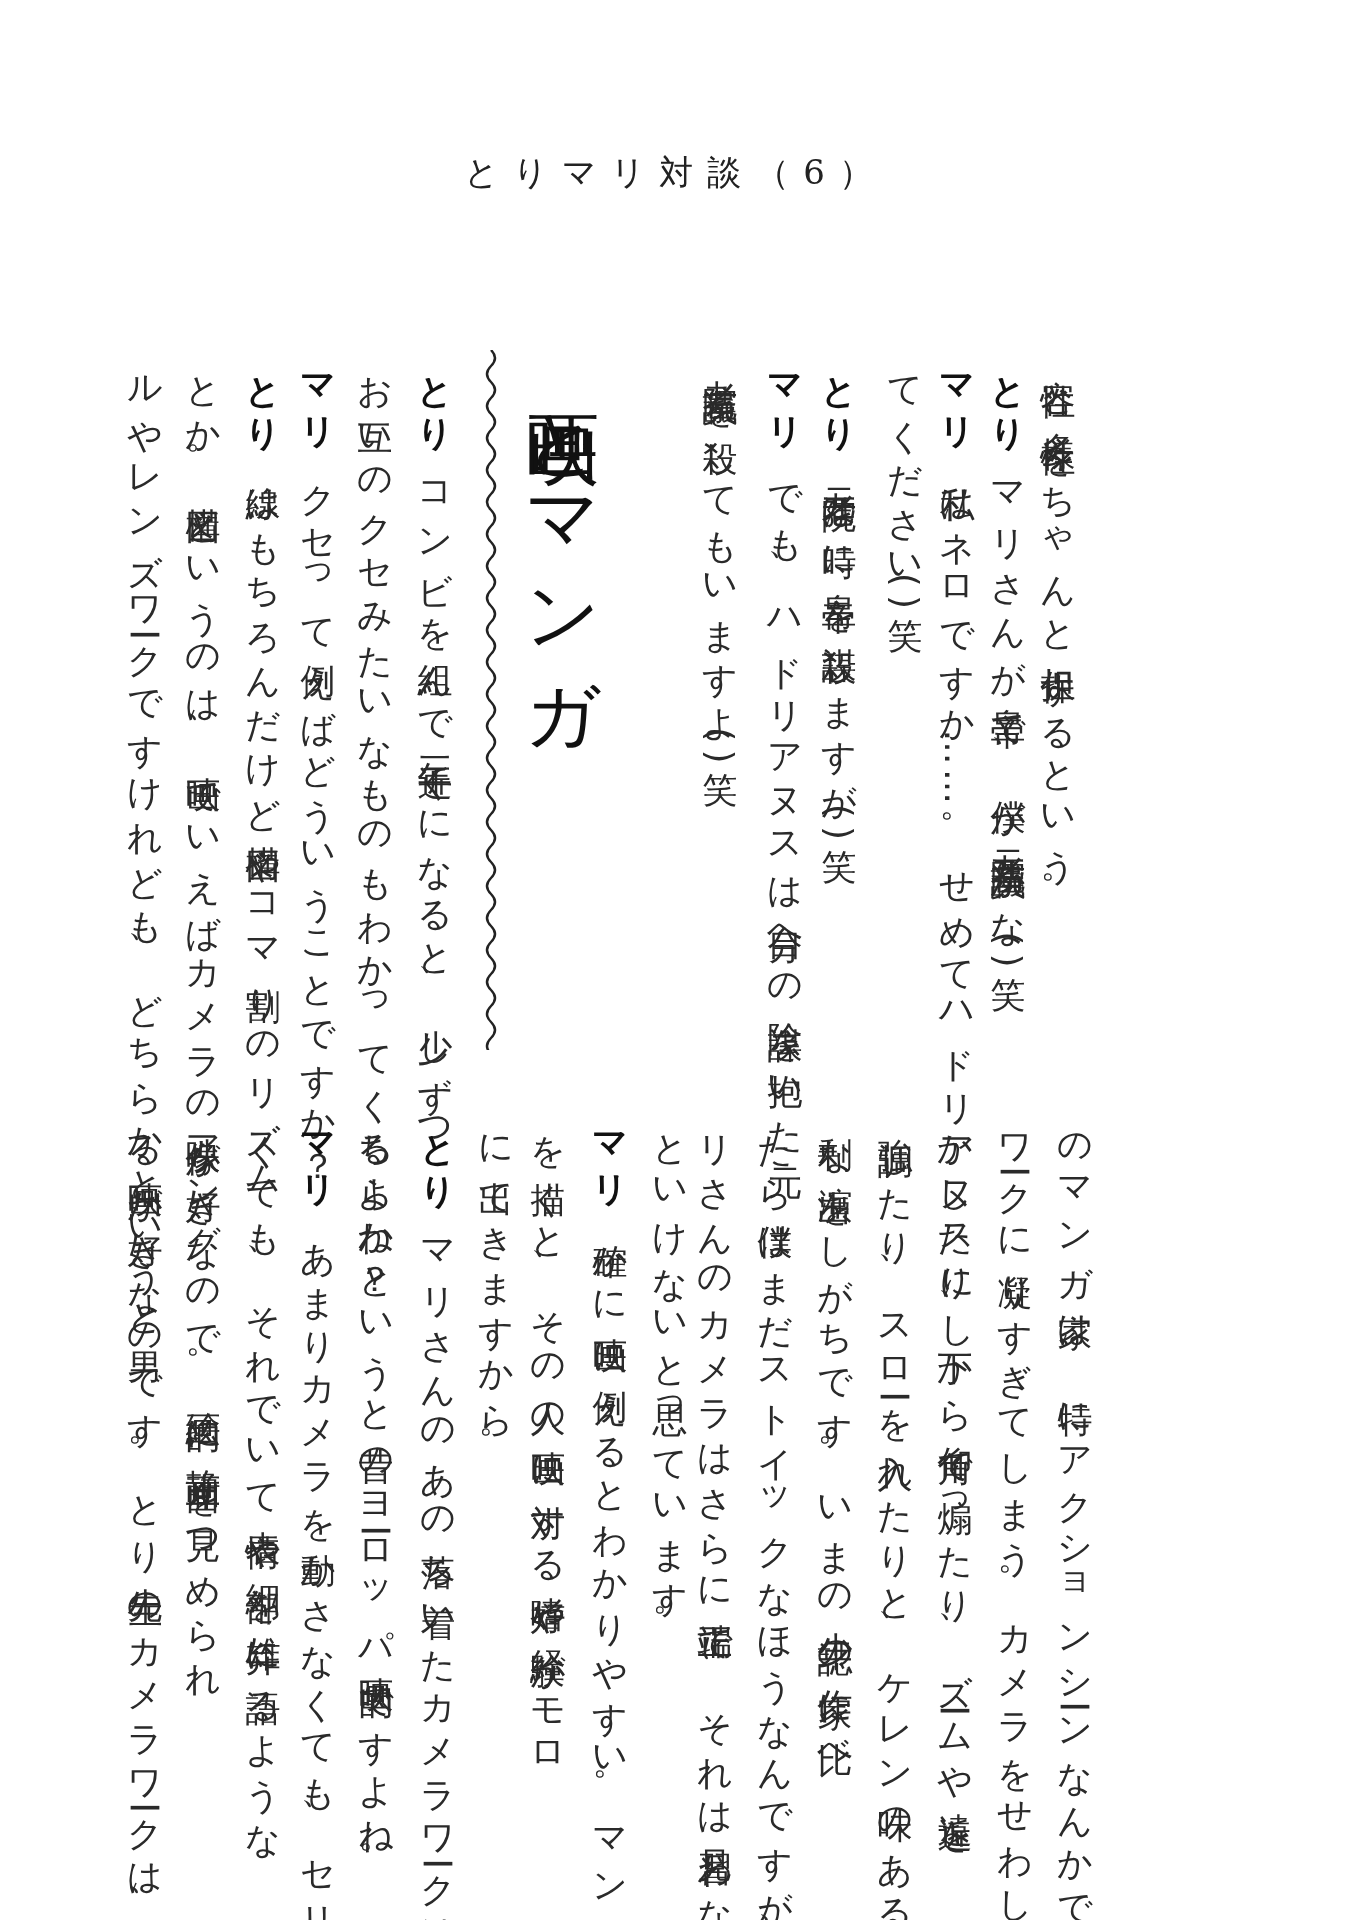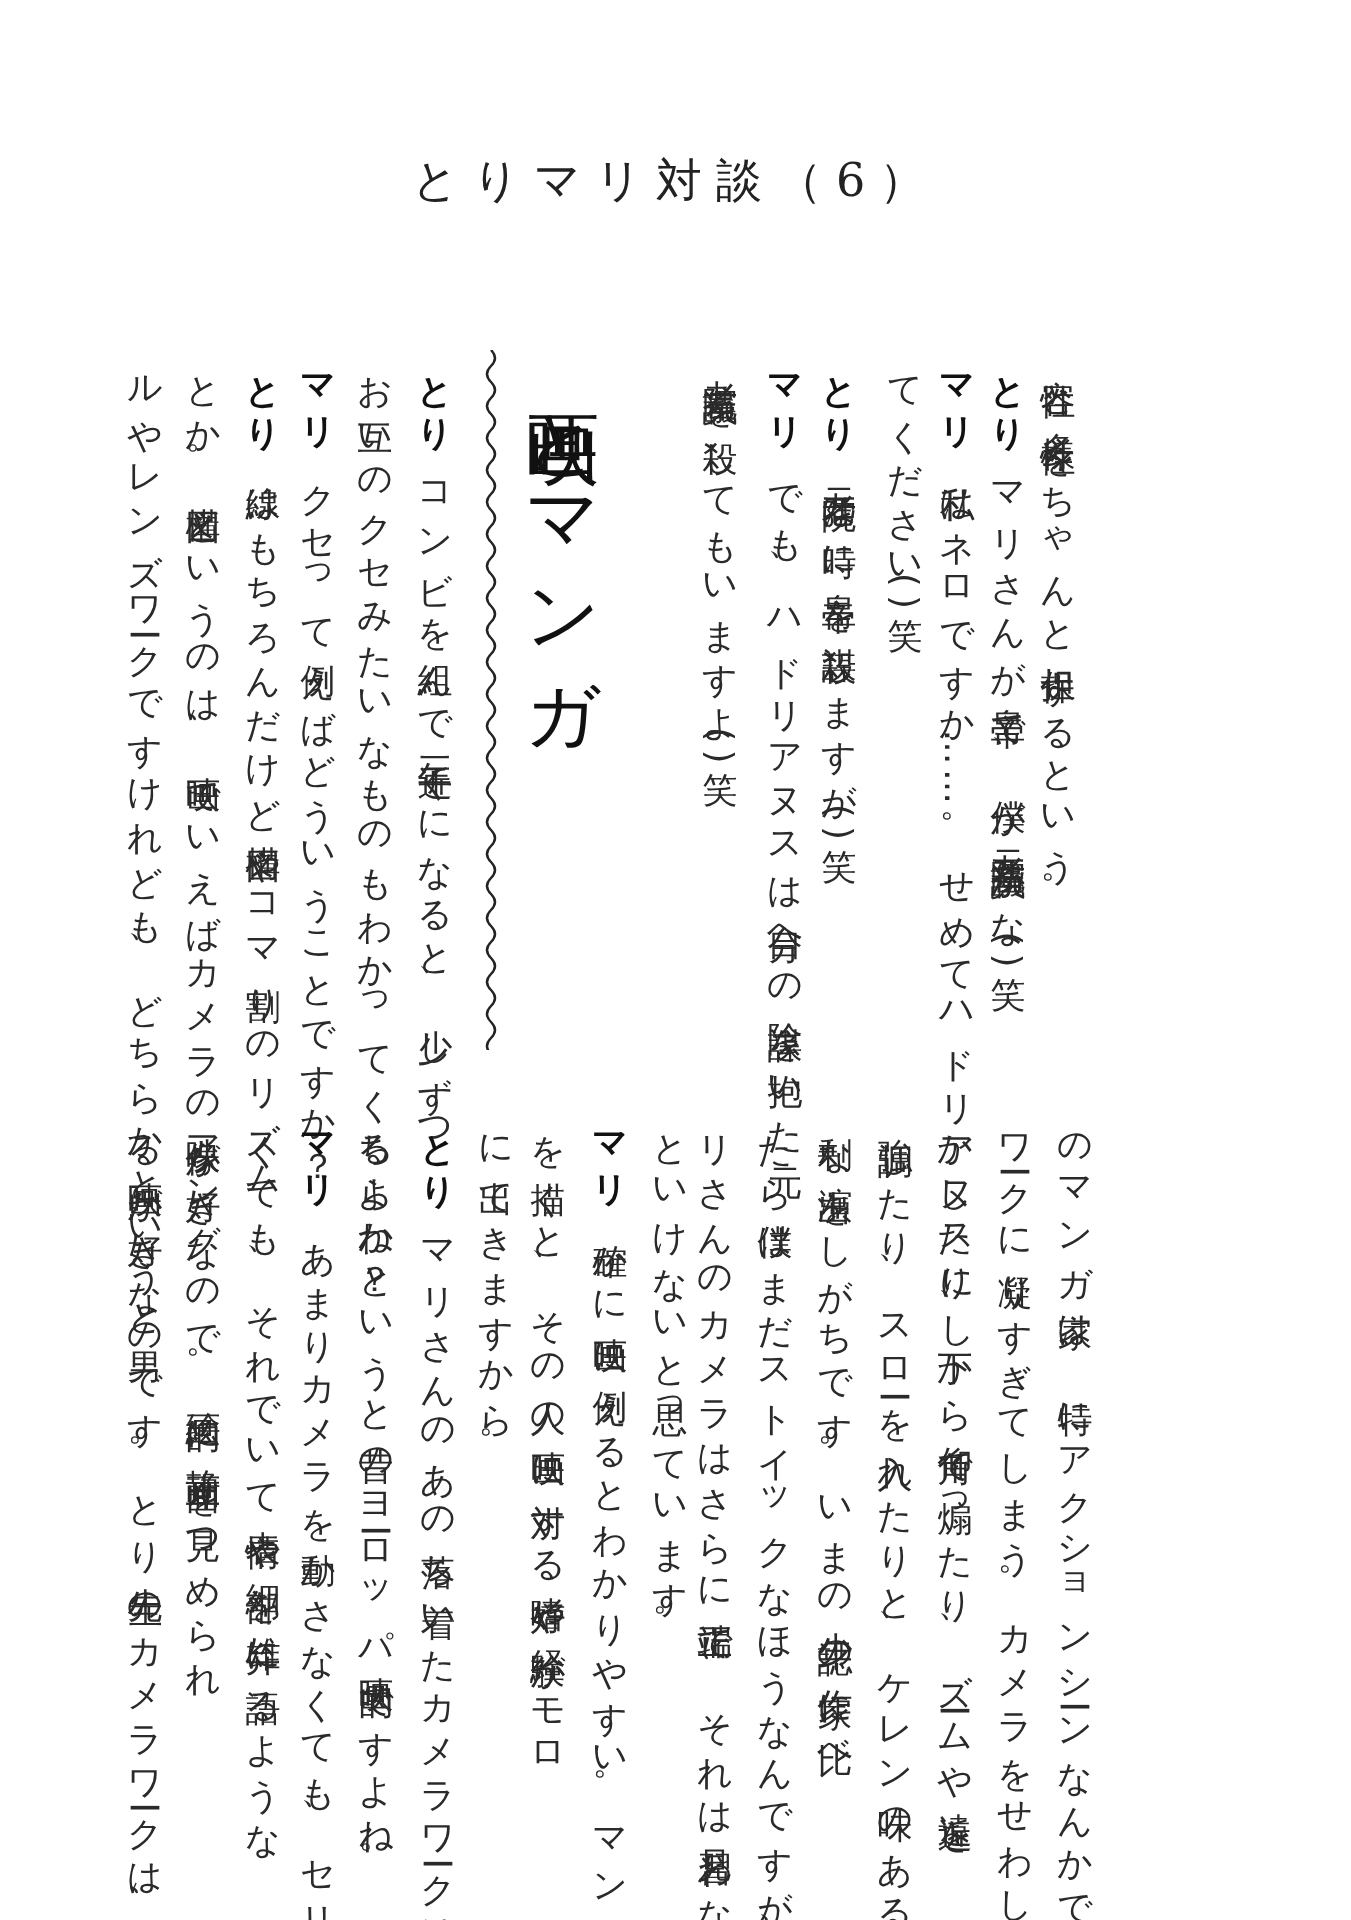--- a/index.html
+++ b/index.html
@@ -1,19 +1,19 @@
 <!DOCTYPE html>
 <html><head>
 <meta charset="utf-8">
 <style>
   html, body { margin: 0; padding: 0; background: #ffffff; }
   body { width: 1351px; height: 1920px; position: relative; overflow: hidden; color: #1e1e1e; }
   .running-head {
     position: absolute; left: 0; width: 1351px; top: 150px; text-align: center;
-    font-family: "DejaVu Serif", "Liberation Serif", serif; font-size: 46px; letter-spacing: 14px; color: #222;
+    font-family: "DejaVu Serif", "Liberation Serif", serif; font-size: 34px; letter-spacing: 14px; color: #222;
   }
   .col {
     position: absolute; writing-mode: vertical-rl; -webkit-writing-mode: vertical-rl;
     font-family: "DejaVu Sans", "Liberation Sans", sans-serif;
     font-size: 35px; line-height: 1; letter-spacing: 4.3px; white-space: nowrap; color: #2a2a2a;
   }
   .speaker {
     font-weight: bold; color: #111; margin-bottom: 28px; display: inline-block; letter-spacing: 0;
   }
   .heading {

